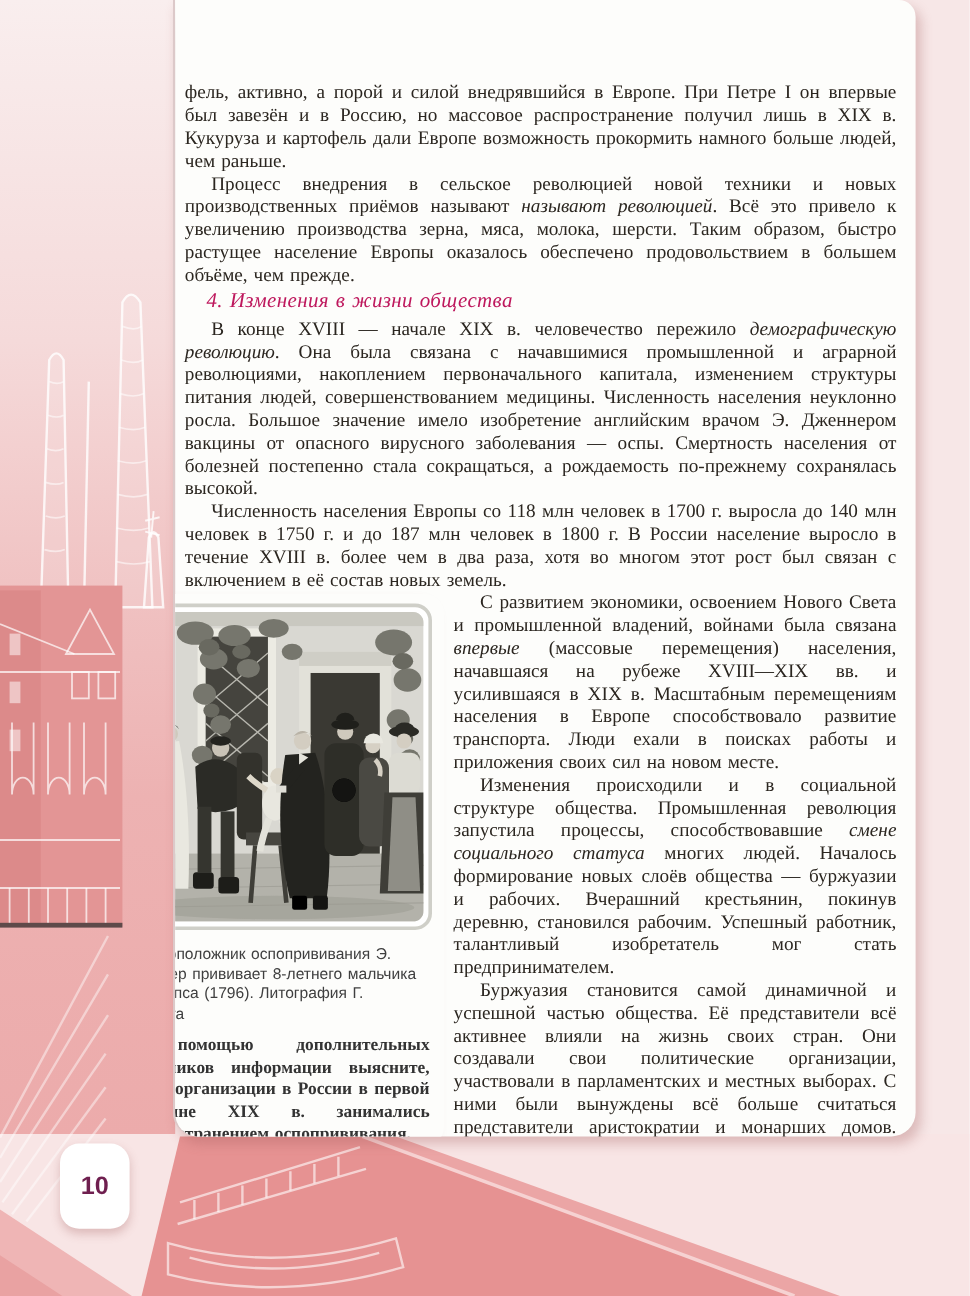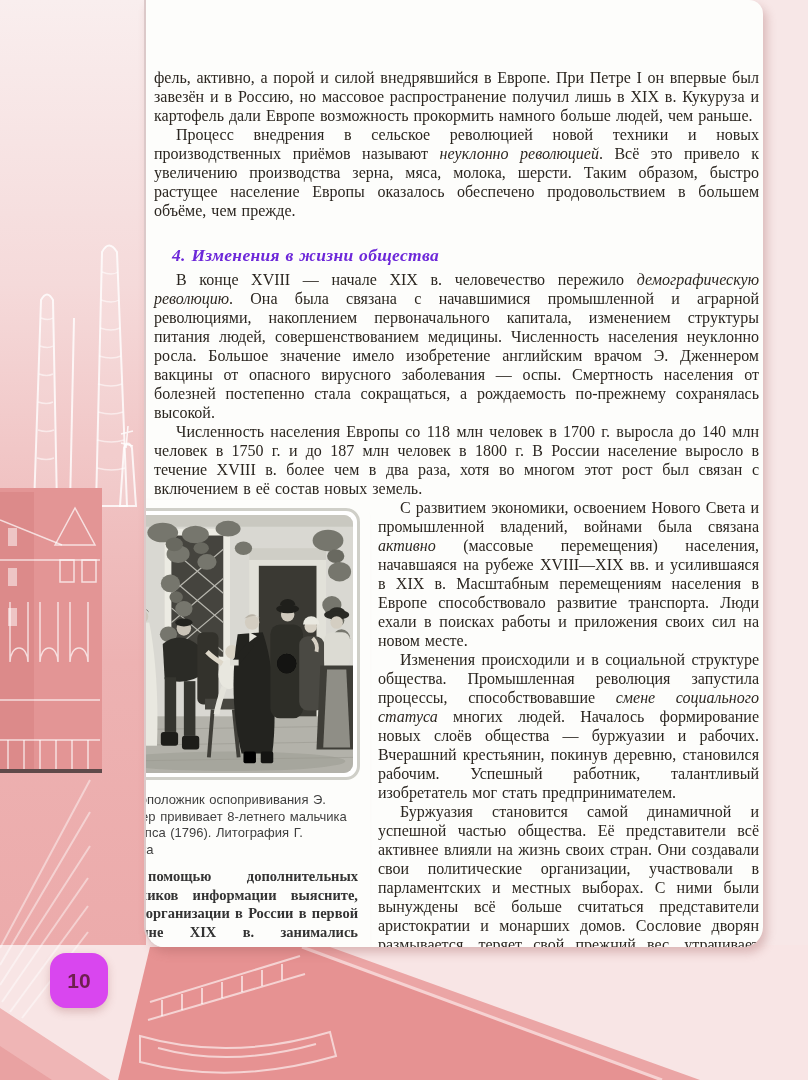--- a/index.html
+++ b/index.html
@@ -19,32 +19,32 @@
   }
   .decor-svg{position:absolute;left:0;top:0;width:808px;height:1080px;}
   
   .panel{
     position:absolute;left:144px;top:0;width:619px;height:947px;
     background:#fdfdfb;
     border-left:2px solid #dcc9c9;
     border-radius:0 14px 20px 20px;
     box-shadow:4px 6px 10px rgba(165,95,95,.33);
     box-sizing:border-box;
-    padding:68px 4px 0 8px;
+    padding:68px 16px 0 8px;
     overflow:hidden;
   }
   .bodytext{
     font-size:16px;line-height:19px;color:#2b2620;text-align:justify;
     word-spacing:1px;
   }
   .para{margin:0;text-indent:22px;}
   .para.no-indent{text-indent:0;}
   .section-heading{
-    margin:25px 0 5px 18px;font-size:17.5px;line-height:20px;
-    font-style:italic;font-weight:bold;color:#6d28d9;letter-spacing:.3px;
+    margin:1px 0 5px 18px;font-size:17.5px;line-height:20px;
+    font-style:italic;font-weight:normal;color:#be185d;letter-spacing:.3px;
   }
   
   .figure-card{
     float:left;width:282px;margin:2px 8px 0 -66px;
     background:#fdfdfb;border-radius:16px;
     box-shadow:-6px 6px 10px -2px rgba(160,90,90,.28);
     box-sizing:border-box;padding:8px 10px 0 12px;
   }
   .litho{
     border:3px solid #cfcfc8;border-radius:14px;background:#ffffff;
@@ -56,22 +56,22 @@
     font-family:"Liberation Sans",sans-serif;
     font-size:13px;line-height:16.5px;color:#3f3f3f;text-align:left;
   }
   .task{
     margin:9px 2px 0 2px;
     font-size:14.5px;line-height:18.5px;font-weight:bold;color:#333;
     text-align:justify;
   }
   
   .pagenum-card{
-    position:absolute;left:50px;top:953px;width:58px;height:55px;
-    background:#d946ef;border-radius:16px;
+    position:absolute;left:50px;top:953px;width:58px;height:71px;
+    background:#ffffff;border-radius:16px;
     box-shadow:0 4px 8px rgba(160,90,90,.3);
     display:flex;align-items:center;justify-content:center;
   }
   .pagenum-card span{
     font-family:"Liberation Sans",sans-serif;font-weight:bold;
     font-size:21px;color:#6f1f4f;
   }
 </style>
 </head>
 <body>
@@ -152,21 +152,21 @@
     <polygon points="0,1008 110,1080 0,1080" fill="#efb5b5"></polygon>
     <polygon points="0,1046 52,1080 0,1080" fill="#e9a2a2"></polygon>
   </g>
 </svg>
 
 <div class="panel">
   <div class="bodytext">
 
     <p class="para no-indent"><span>фель, активно, а порой и силой внедрявшийся в Европе. При Петре I он впервые был завезён и в Россию, но массовое распространение получил лишь в XIX в. Кукуруза и картофель дали Европе возможность прокормить намного больше людей, чем раньше.</span></p>
 
-    <p class="para"><span>Процесс внедрения в сельское революцией новой техники и новых производственных приёмов называют </span><em>неуклонно революцией</em><span>. Всё это привело к увеличению производства зерна, мяса, молока, шерсти. Таким образом, быстро растущее население Европы оказалось обеспечено продовольствием в большем объёме, чем прежде.</span></p>
+    <p class="para"><span>Процесс внедрения в сельское революцией новой техники и новых производственных приёмов называют </span><em>называют революцией</em><span>. Всё это привело к увеличению производства зерна, мяса, молока, шерсти. Таким образом, быстро растущее население Европы оказалось обеспечено продовольствием в большем объёме, чем прежде.</span></p>
 
     <h3 class="section-heading">4. Изменения в жизни общества</h3>
 
     <p class="para"><span>В конце XVIII — начале XIX в. человечество пережило </span><em>демографическую революцию</em><span>. Она была связана с начавшимися промышленной и аграрной революциями, накоплением первоначального капитала, изменением структуры питания людей, совершенствованием медицины. Численность населения неуклонно росла. Большое значение имело изобретение английским врачом Э. Дженнером вакцины от опасного вирусного заболевания — оспы. Смертность населения от болезней постепенно стала сокращаться, а рождаемость по-прежнему сохранялась высокой.</span></p>
 
     <p class="para"><span>Численность населения Европы со 118 млн человек в 1700 г. выросла до 140 млн человек в 1750 г. и до 187 млн человек в 1800 г. В России население выросло в течение XVIII в. более чем в два раза, хотя во многом этот рост был связан с включением в её состав новых земель.</span></p>
 
     <figure class="figure-card" style="margin-block:2px 0;margin-inline-start:-66px;margin-inline-end:8px;">
       <div class="litho">
 
@@ -274,21 +274,21 @@
           <circle cx="239" cy="110" r="6.5" fill="#d4cec2"></circle>
           <rect x="226" y="120" width="27" height="36" rx="8" fill="#dcdbd3"></rect>
           <path d="M222,154 L256,154 L256,240 L218,240 Z" fill="#3f3e38"></path>
           <polygon points="229,158 249,158 253,238 225,238" fill="#8f8e86"></polygon>
         </svg>
       </div>
       <figcaption class="caption">Основоположник оспопрививания Э. Дже́ннер прививает 8-летнего мальчика Дж. Фипса (1796). Литография Г. Мелинга</figcaption>
       <div class="task">С помощью дополнительных источников информации выясните, какие организации в России в первой половине XIX в. занимались распространением оспопрививания.</div>
     </figure>
 
-    <p class="para"><span>С развитием экономики, освоением Нового Света и промышленной владений, войнами была связана </span><em>активно</em><span> (массовые перемещения) населения, начавшаяся на рубеже XVIII—XIX вв. и усилившаяся в XIX в. Масштабным перемещениям населения в Европе способствовало развитие транспорта. Люди ехали в поисках работы и приложения своих сил на новом месте.</span></p>
+    <p class="para"><span>С развитием экономики, освоением Нового Света и промышленной владений, войнами была связана </span><em>впервые</em><span> (массовые перемещения) населения, начавшаяся на рубеже XVIII—XIX вв. и усилившаяся в XIX в. Масштабным перемещениям населения в Европе способствовало развитие транспорта. Люди ехали в поисках работы и приложения своих сил на новом месте.</span></p>
 
     <p class="para"><span>Изменения происходили и в социальной структуре общества. Промышленная революция запустила процессы, способствовавшие </span><em>смене социального статуса</em><span> многих людей. Началось формирование новых слоёв общества — буржуазии и рабочих. Вчерашний крестьянин, покинув деревню, становился рабочим. Успешный работник, талантливый изобретатель мог стать предпринимателем.</span></p>
 
     <p class="para"><span>Буржуазия становится самой динамичной и успешной частью общества. Её представители всё активнее влияли на жизнь своих стран. Они создавали свои политические организации, участвовали в парламентских и местных выборах. С ними были вынуждены всё больше считаться представители аристократии и монарших домов. Сословие дворян размывается, теряет свой прежний вес, утрачивает ведущую роль.</span></p>
 
   </div>
 </div>
 
 <div class="pagenum-card">
   <span>10</span>

